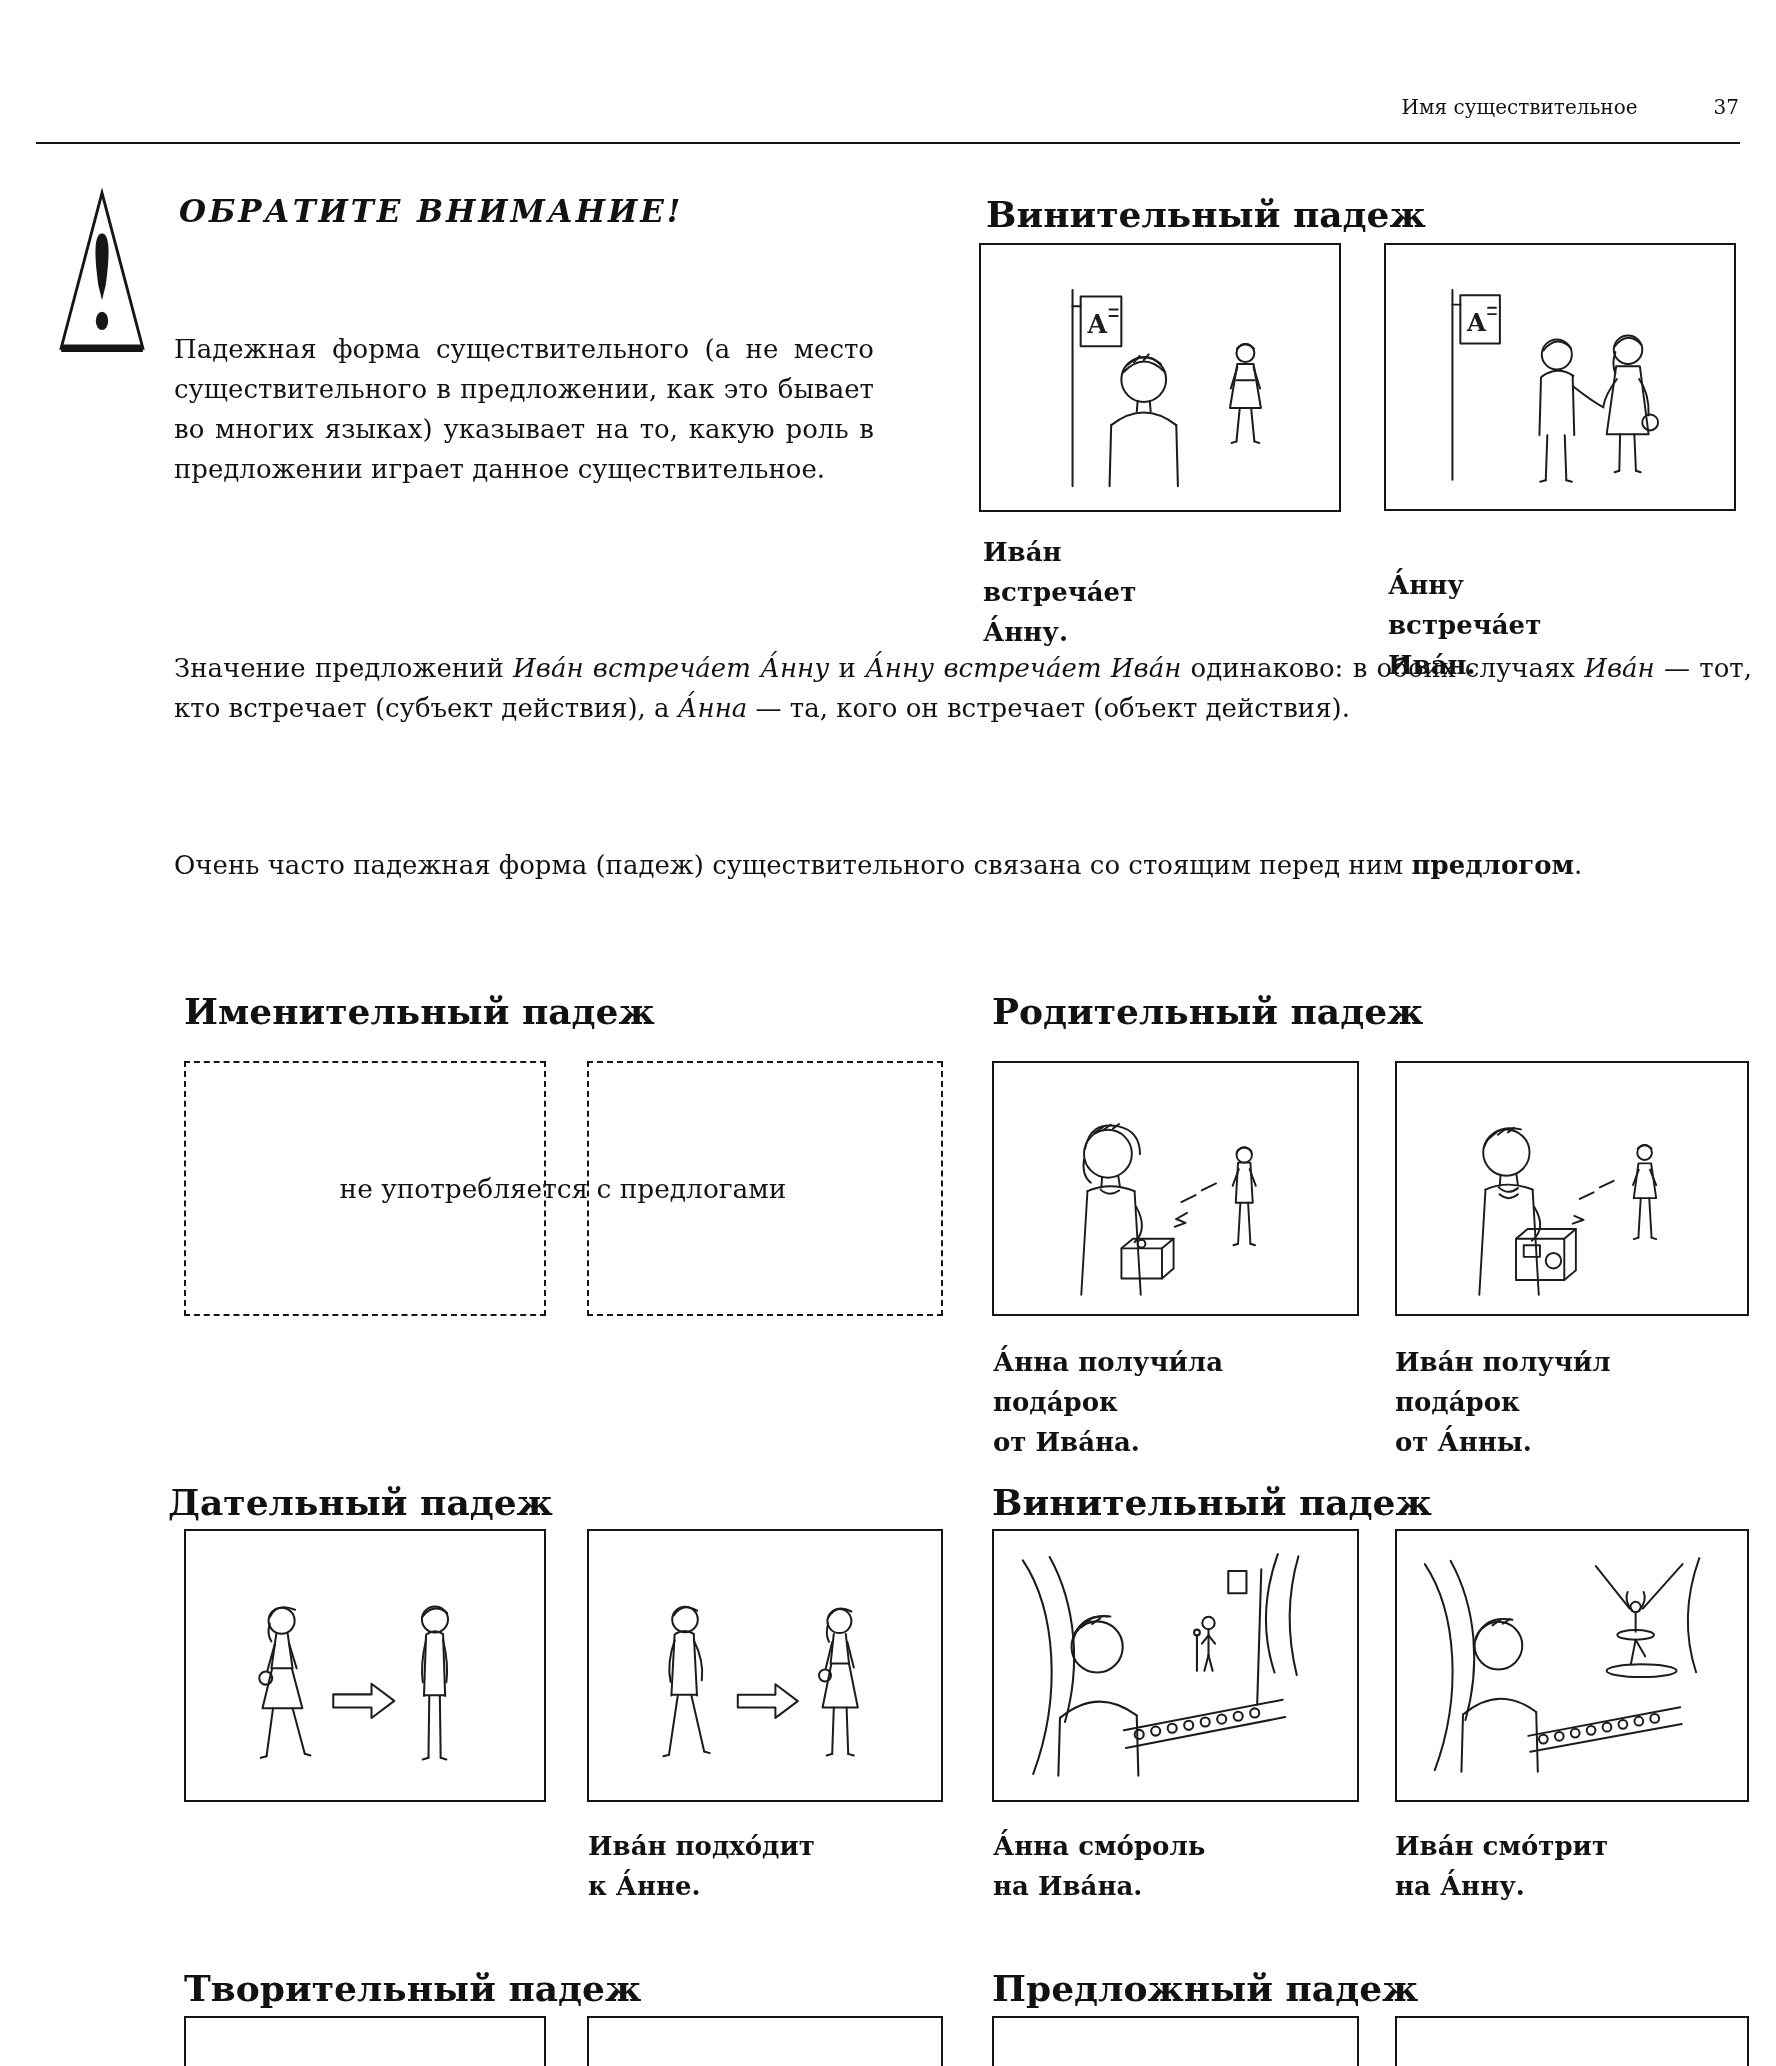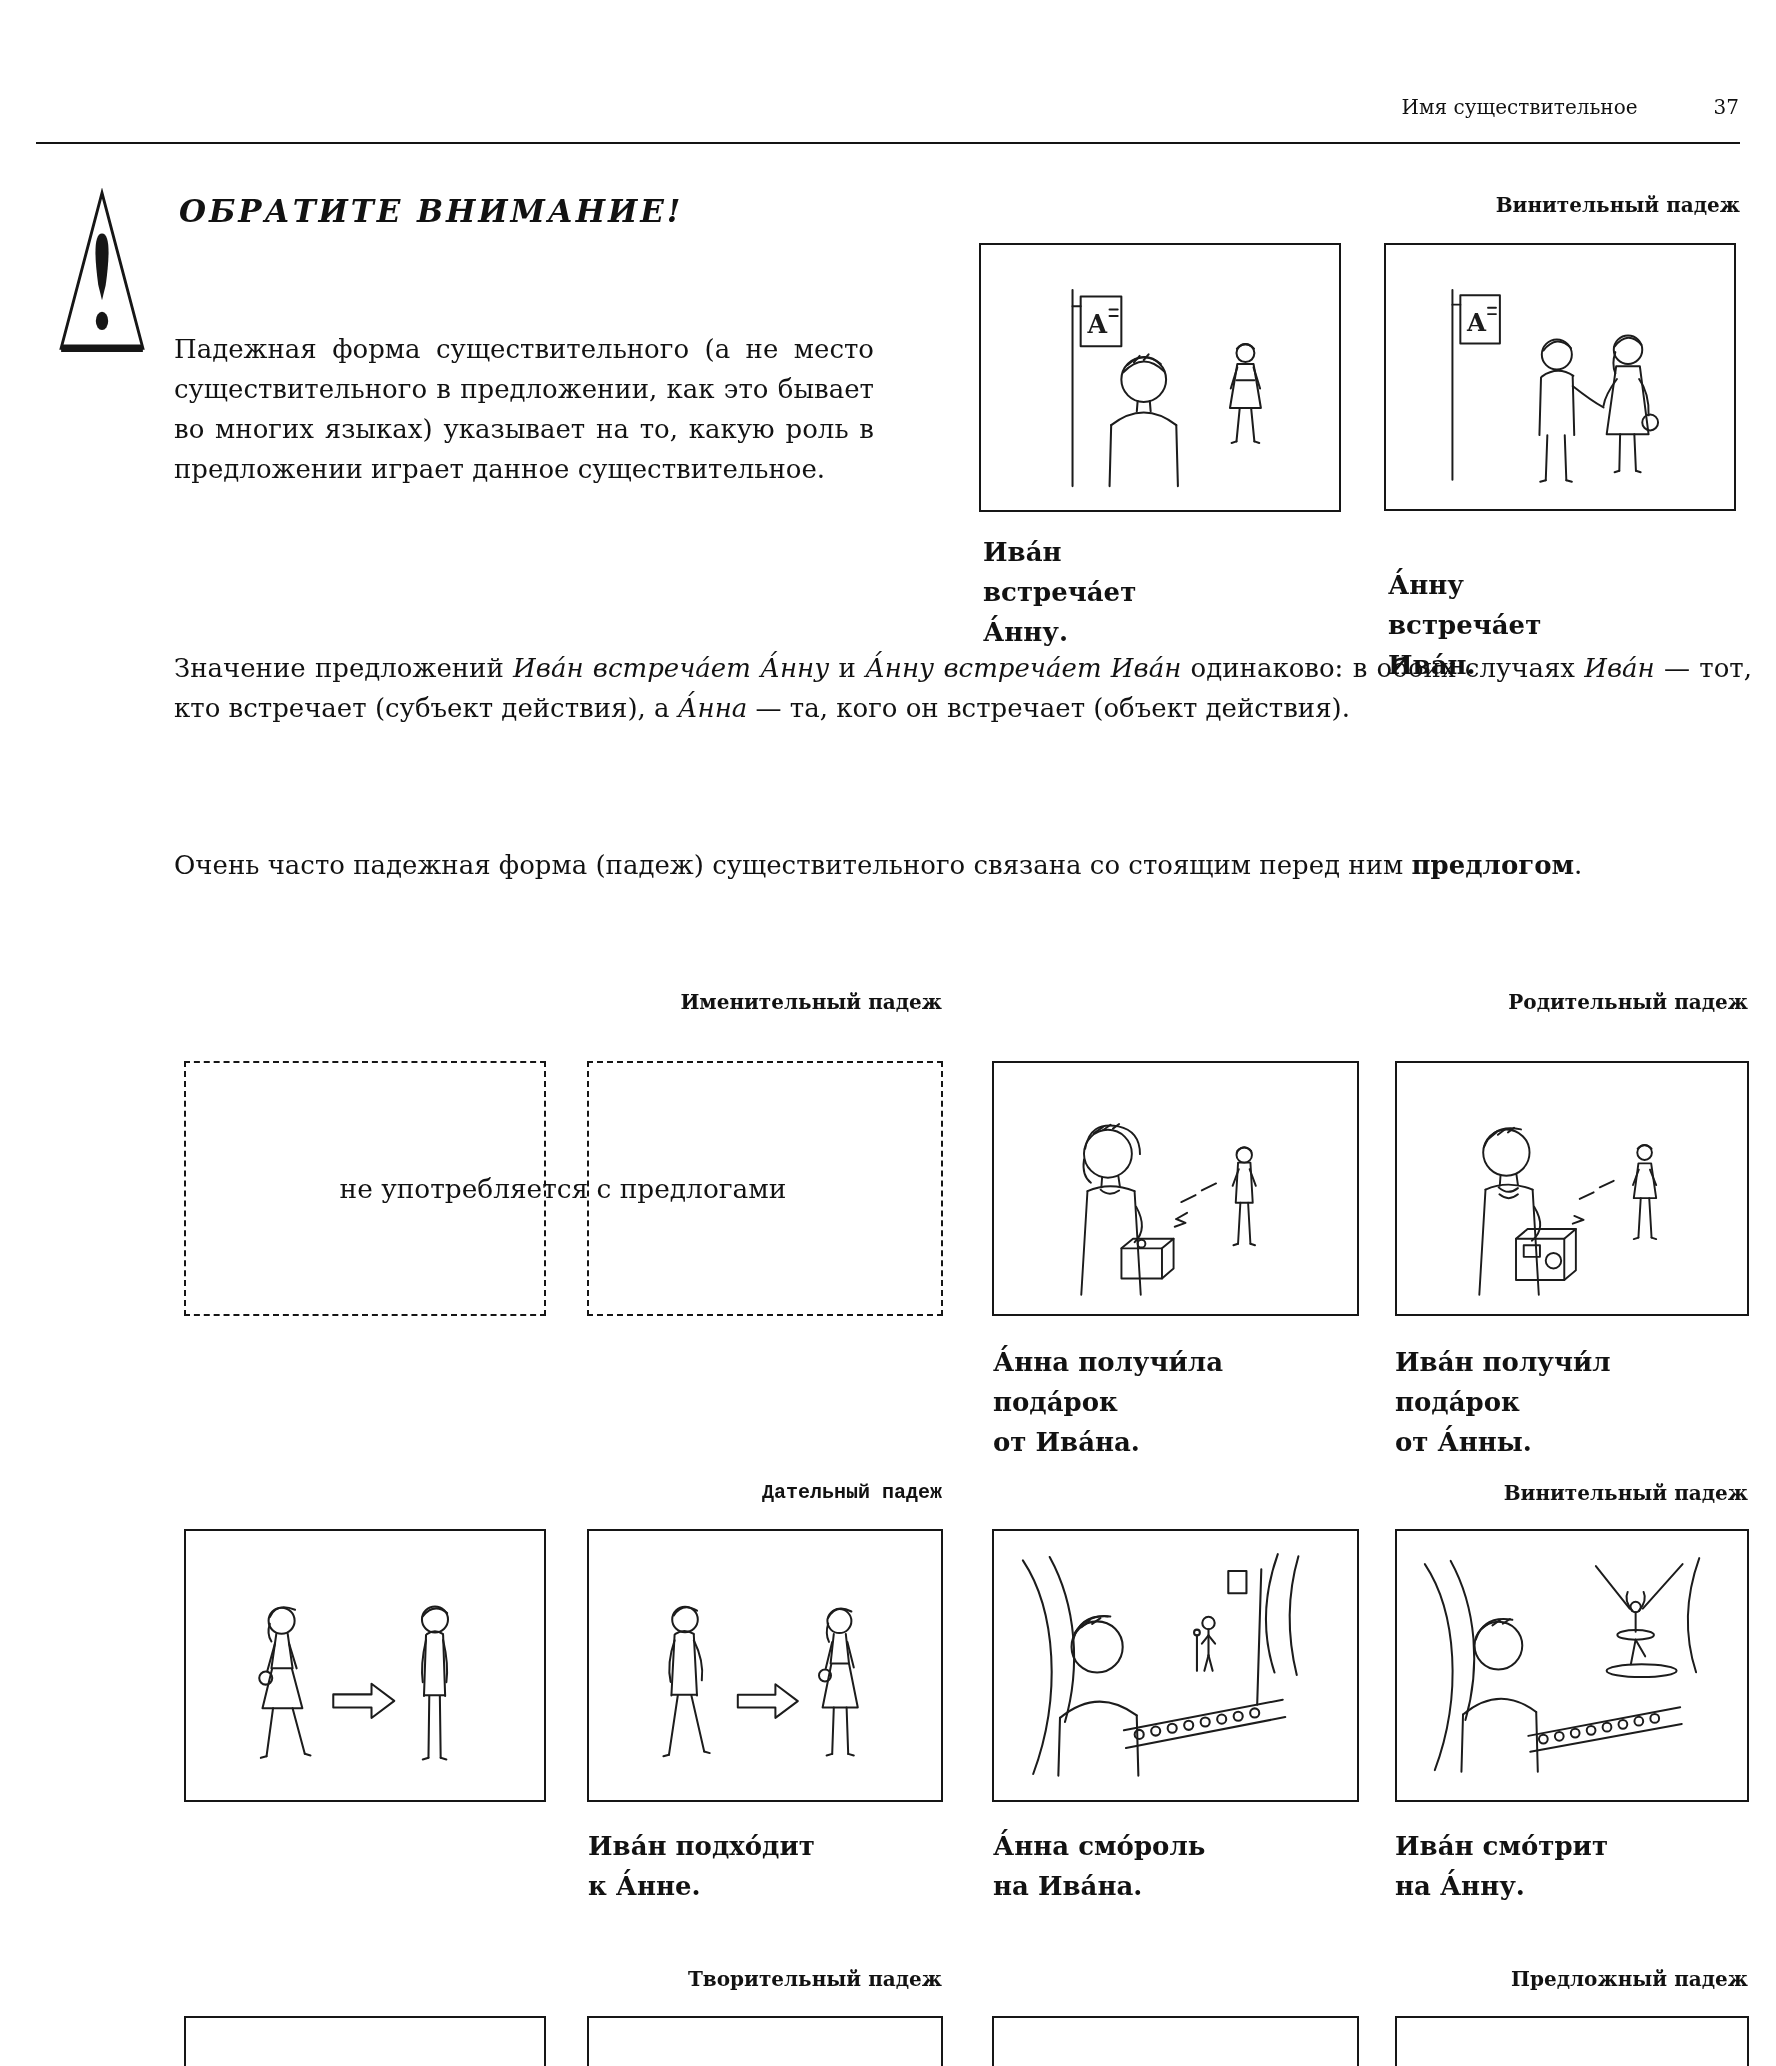--- a/index.html
+++ b/index.html
@@ -5,21 +5,21 @@
   html,body{margin:0;padding:0;}
   body{
     width:1777px;height:2510px;background:#ffffff;color:#121212;
     font-family:"DejaVu Serif", serif;overflow:hidden;position:relative;
   }
   #page{position:absolute;left:0;top:0;width:1777px;height:2510px;background:#ffffff;}
   .abs{position:absolute;}
   .header-row{left:0;top:95px;width:1739px;display:flex;justify-content:flex-end;align-items:baseline;gap:76px;font-size:20px;}
   .rule{left:36px;top:142px;width:1704px;height:2.1px;background:#141414;}
   .notice-heading{left:179px;top:193px;font-size:31px;font-style:italic;font-weight:bold;letter-spacing:2.9px;white-space:nowrap;}
-  .case-heading{font-size:20px;font-weight:bold;text-align:right;white-space:nowrap;}
+  .case-heading{font-size:36px;font-weight:bold;text-align:left;white-space:nowrap;}
   .body-text{font-size:26px;line-height:40px;text-align:justify;}
   .pic-box{border:2.1px solid #161616;background:#ffffff;box-sizing:border-box;}
   .dash-box{border:2.1px dashed #161616;background:#ffffff;box-sizing:border-box;}
   .caption{font-size:26px;font-weight:bold;line-height:40px;white-space:pre-line;}
   .nom-note{font-size:26.4px;text-align:center;}
   .i{font-style:italic;}
   .b{font-weight:bold;}
   .art{width:100%;height:100%;display:block;}
   .art *{stroke:#1c1c1c;stroke-width:5;fill:none;stroke-linecap:round;stroke-linejoin:round;}
   .art .fill{fill:#1c1c1c;stroke:none;}
@@ -205,21 +205,21 @@
     </svg>
   </div>
 
   <div class="abs caption" style="left:993px;top:1342px;width:360px;">А́нна получи́ла
 пода́рок
 от Ива́на.</div>
   <div class="abs caption" style="left:1395px;top:1342px;width:355px;">Ива́н получи́л
 пода́рок
 от А́нны.</div>
 
-  <div class="abs case-heading" style="left:184px;top:1481px;width:758px;font-family:Liberation Mono, monospace;">Дательный падеж</div>
+  <div class="abs case-heading" style="left:168px;top:1481px;width:758px;">Дательный падеж</div>
   <div class="abs case-heading" style="left:992px;top:1481px;width:756px;">Винительный падеж</div>
 
   <div class="abs pic-box" style="left:184px;top:1529px;width:362px;height:273px;">
     <svg class="art" viewBox="0 0 880 650">
       <circle cx="235" cy="215" r="32"></circle>
       <path d="M206,206 q16,-36 62,-18"></path>
       <path d="M206,222 q-8,26 4,44"></path>
       <path d="M222,247 L210,332"></path>
       <path d="M250,247 L262,332"></path>
       <path d="M212,332 L260,332 L286,430 L188,430 Z"></path>

